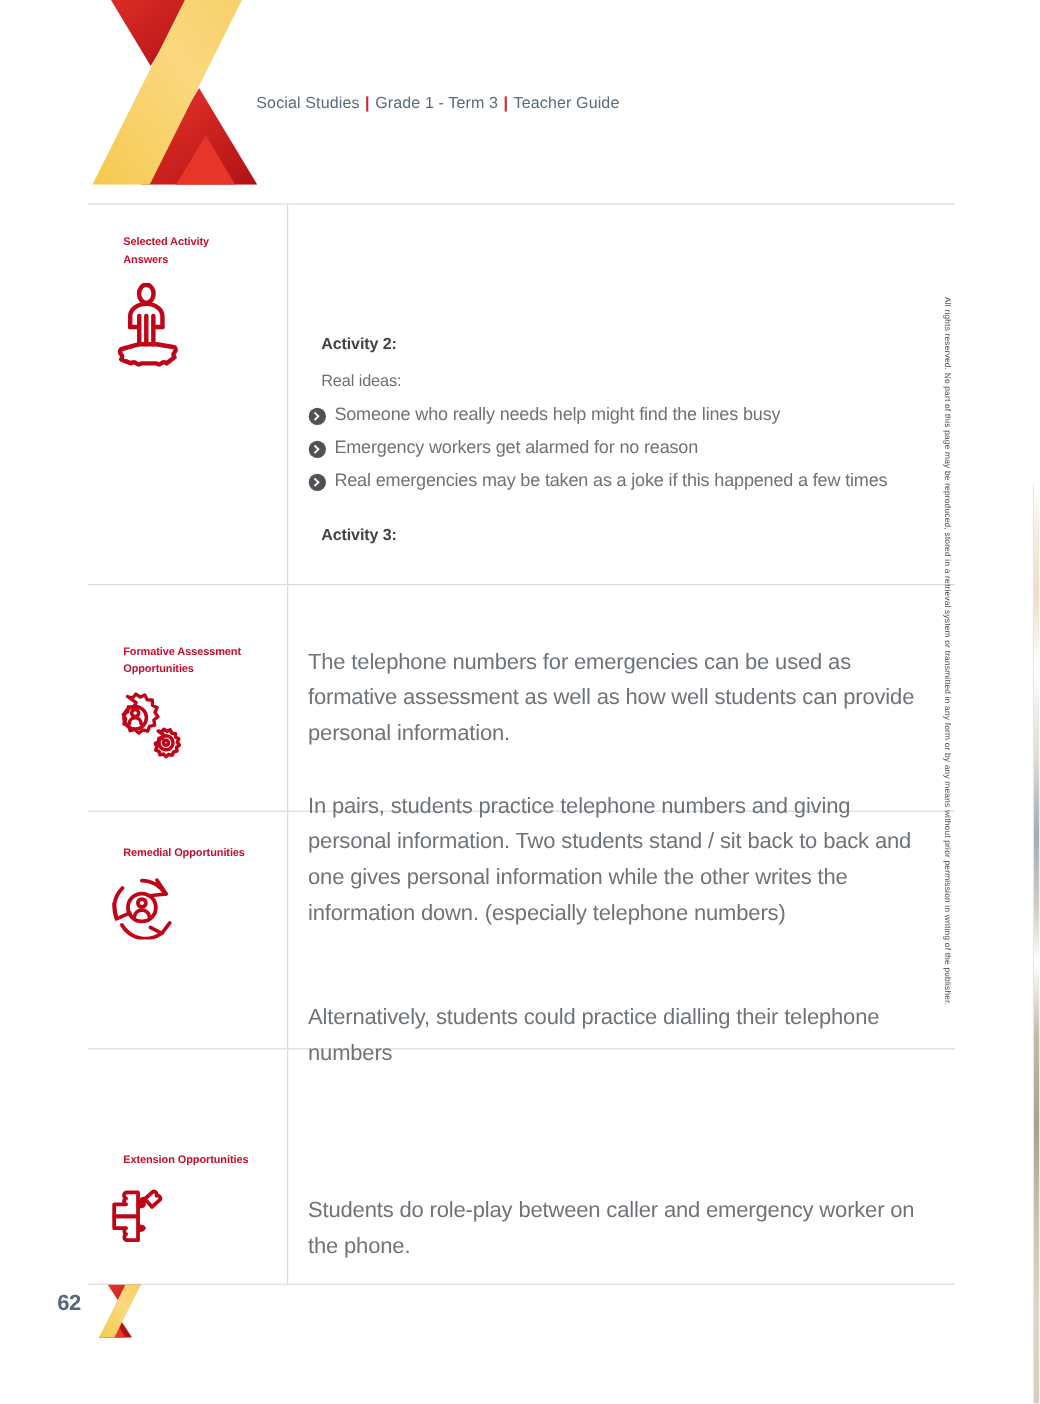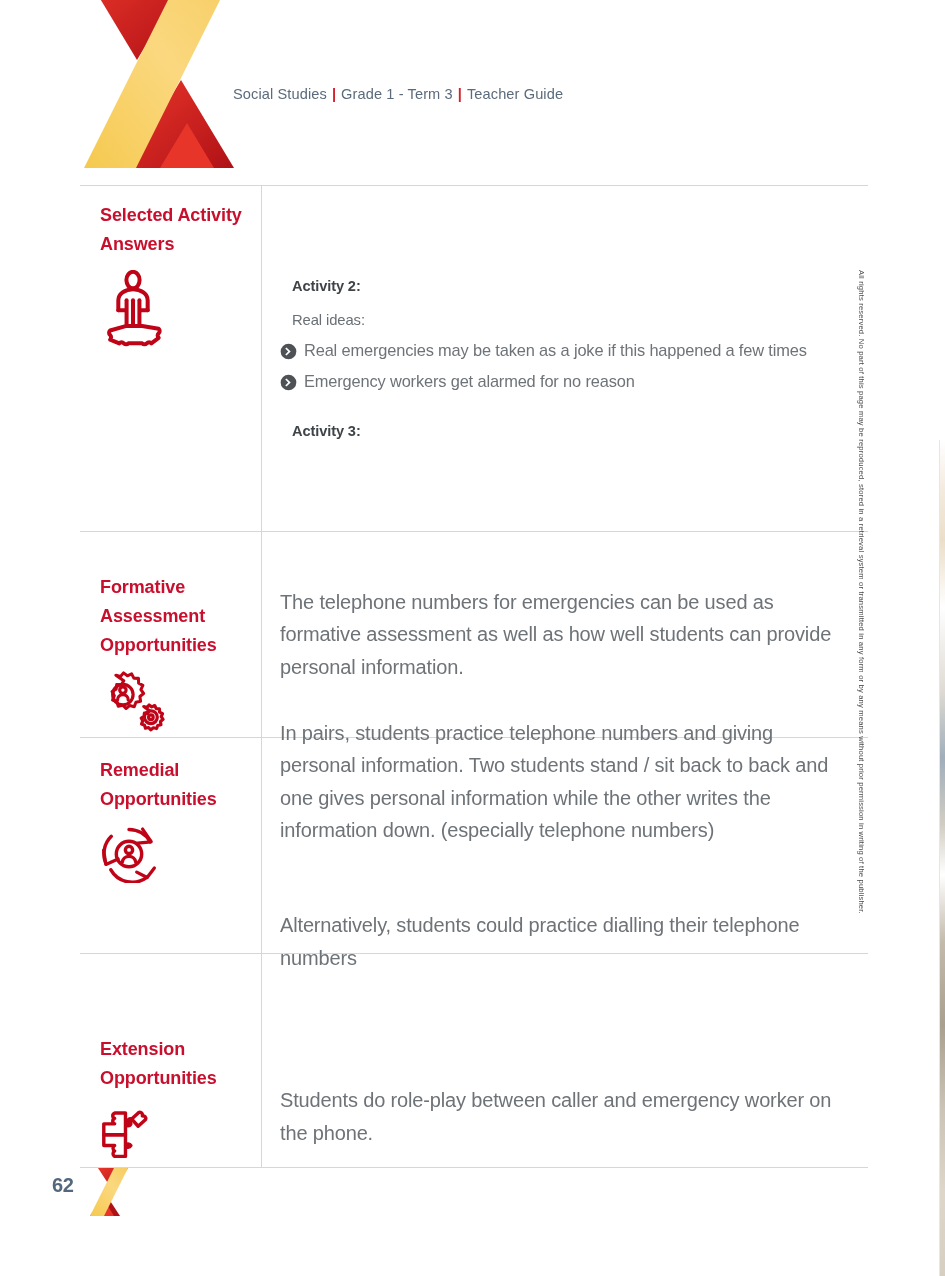--- a/index.html
+++ b/index.html
@@ -92,22 +92,22 @@
     min-height: 60px;
   }
   .row-label {
     width: 182px;
     flex: 0 0 182px;
     padding: 15px 18px 18px 20px;
     box-sizing: border-box;
     border-right: 1px solid #d7d7d7;
   }
   .row-label h3 {
-    margin: 0;
-    font-size: 18px;
+    margin: 12px;
+    font-size: 10px;
     line-height: 1.62;
     font-weight: 700;
     color: #c8102e;
     letter-spacing: -0.1px;
   }
   .row-icon {
     margin-top: 11px;
   }
   .row-body {
     flex: 1;
@@ -117,21 +117,21 @@
     flex-direction: column;
     justify-content: center;
   }
 
   
   .row-answers      { height: 345px; }
   .row-formative    { height: 205px; }
   .row-remedial     { height: 215px; }
   .row-extension    { height: 213px; }
 
-  .row-answers .row-body     { justify-content: center; padding-top: 36px; }
+  .row-answers .row-body     { justify-content: flex-end; padding-top: 36px; }
   .row-formative .row-body   { justify-content: center; }
   .row-remedial .row-body    { justify-content: center; gap: 47px; }
   .row-extension .row-body   { justify-content: flex-end; }
 
   .row-formative .row-label  { padding-top: 41px; }
   .row-remedial  .row-label  { padding-top: 18px; }
   .row-extension .row-label  { padding-top: 81px; }
 
   
   .activity-heading {
@@ -295,30 +295,39 @@
       <div class="plain-line">Real ideas:</div>
 
       <ul class="bullet-list">
         <li class="bullet-item">
           <span class="bullet-icon">
             <svg viewBox="0 0 20 20" width="17" height="17" aria-hidden="true">
               <circle cx="10" cy="10" r="9.2" fill="#4e5256"></circle>
               <path d="M7.6 5.2 L12.6 10 L7.6 14.8 L6.2 13.4 L9.7 10 L6.2 6.6 Z" fill="#ffffff"></path>
             </svg>
           </span>
-          <span class="bullet-text">Real emergencies may be taken as a joke if this happened a few times</span>
+          <span class="bullet-text">Someone who really needs help might find the lines busy</span>
         </li>
         <li class="bullet-item">
           <span class="bullet-icon">
             <svg viewBox="0 0 20 20" width="17" height="17" aria-hidden="true">
               <circle cx="10" cy="10" r="9.2" fill="#4e5256"></circle>
               <path d="M7.6 5.2 L12.6 10 L7.6 14.8 L6.2 13.4 L9.7 10 L6.2 6.6 Z" fill="#ffffff"></path>
             </svg>
           </span>
           <span class="bullet-text">Emergency workers get alarmed for no reason</span>
+        </li>
+        <li class="bullet-item">
+          <span class="bullet-icon">
+            <svg viewBox="0 0 20 20" width="17" height="17" aria-hidden="true">
+              <circle cx="10" cy="10" r="9.2" fill="#4e5256"></circle>
+              <path d="M7.6 5.2 L12.6 10 L7.6 14.8 L6.2 13.4 L9.7 10 L6.2 6.6 Z" fill="#ffffff"></path>
+            </svg>
+          </span>
+          <span class="bullet-text">Real emergencies may be taken as a joke if this happened a few times</span>
         </li>
       </ul>
 
       <div class="activity-heading second">Activity 3:</div>
 
     </div>
   </div>
 
   <div class="doc-row row-formative">
     <div class="row-label">

